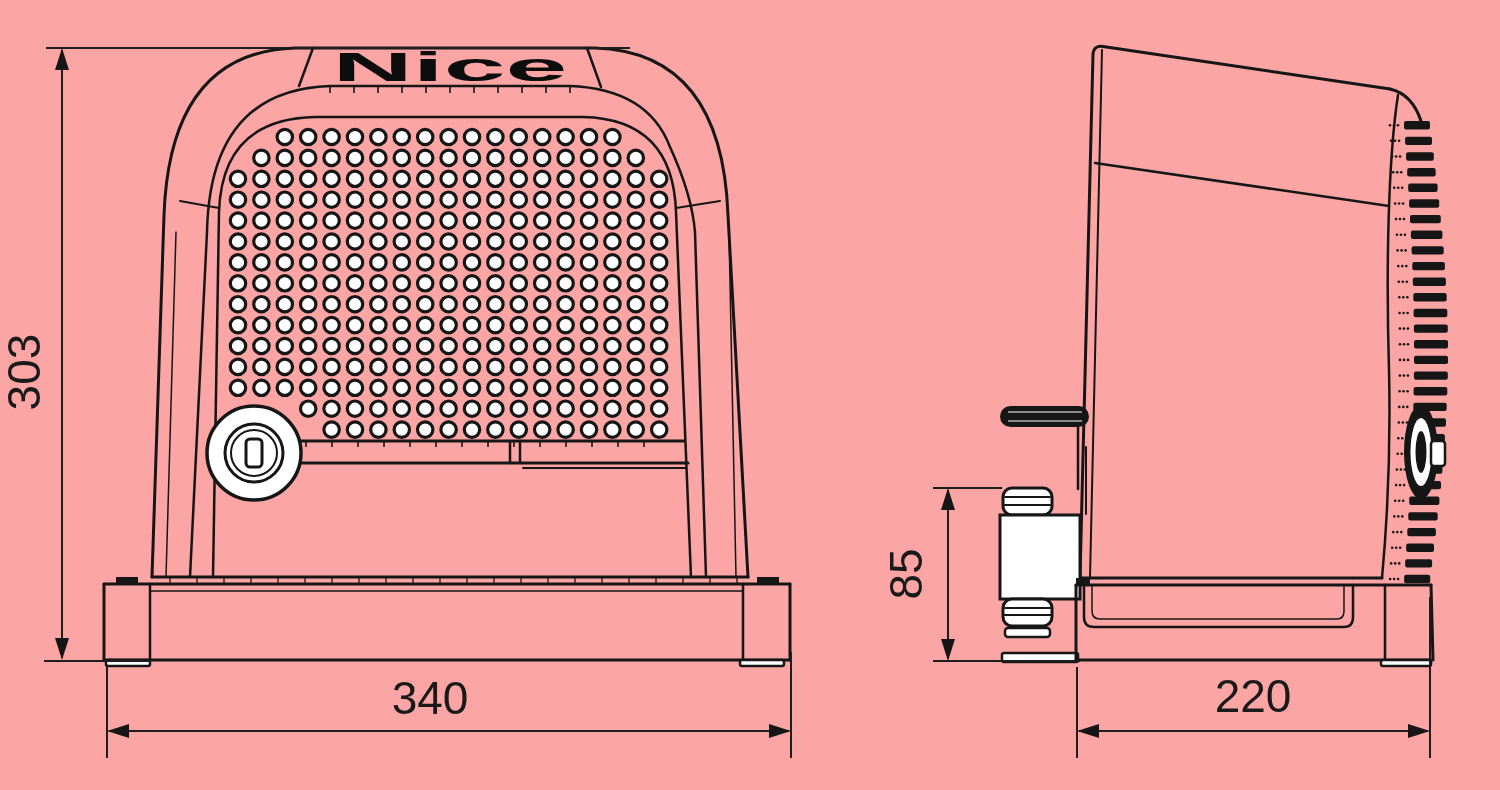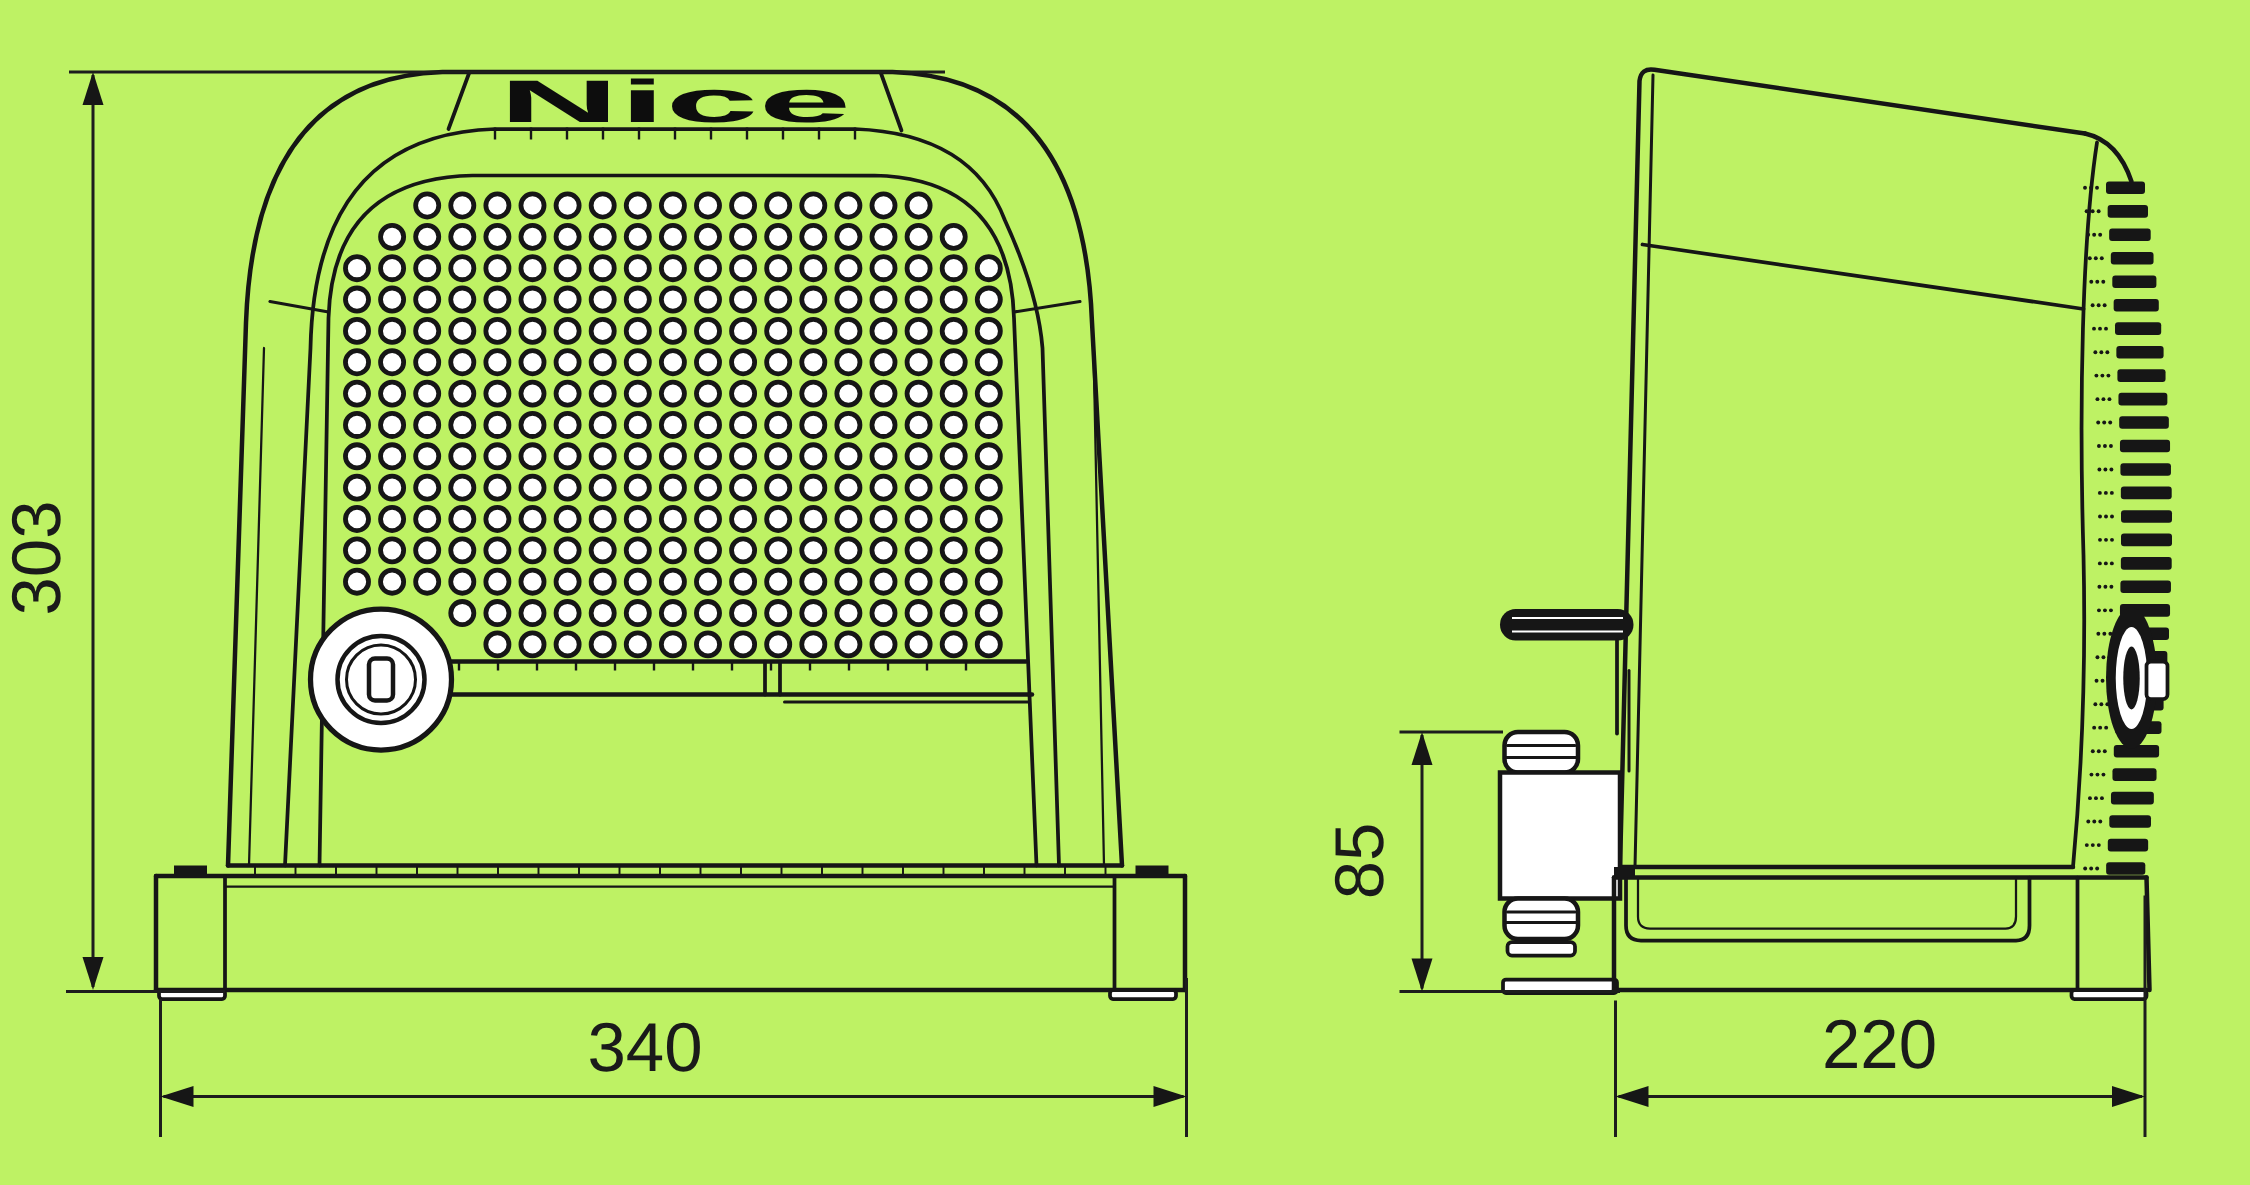--- a/index.html
+++ b/index.html
@@ -1,16 +1,16 @@
 <!DOCTYPE html>
 <html><head>
 <meta charset="utf-8">
 <style>
   html,body{margin:0;padding:0;background:#ffffff;}
-  .stage{width:1500px;height:790px;background:#bef264;position:relative;overflow:hidden;}
+  .stage{width:1500px;height:790px;background:#fca5a5;position:relative;overflow:hidden;}
   svg{display:block;}
   
   .s35{stroke:#161616;stroke-width:3.5;fill:none;stroke-linecap:round;}
   .s3{stroke:#161616;stroke-width:3;fill:none;stroke-linecap:round;}
   .s25{stroke:#161616;stroke-width:2.5;fill:none;stroke-linecap:round;}
   .s2{stroke:#161616;stroke-width:2;fill:none;stroke-linecap:round;}
   .s15{stroke:#161616;stroke-width:1.5;fill:none;stroke-linecap:round;}
   .wfill{fill:#ffffff;}
   .ink{fill:#161616;stroke:none;}
   .dimline{stroke:#1d1d1d;stroke-width:2;fill:none;stroke-linecap:butt;}

